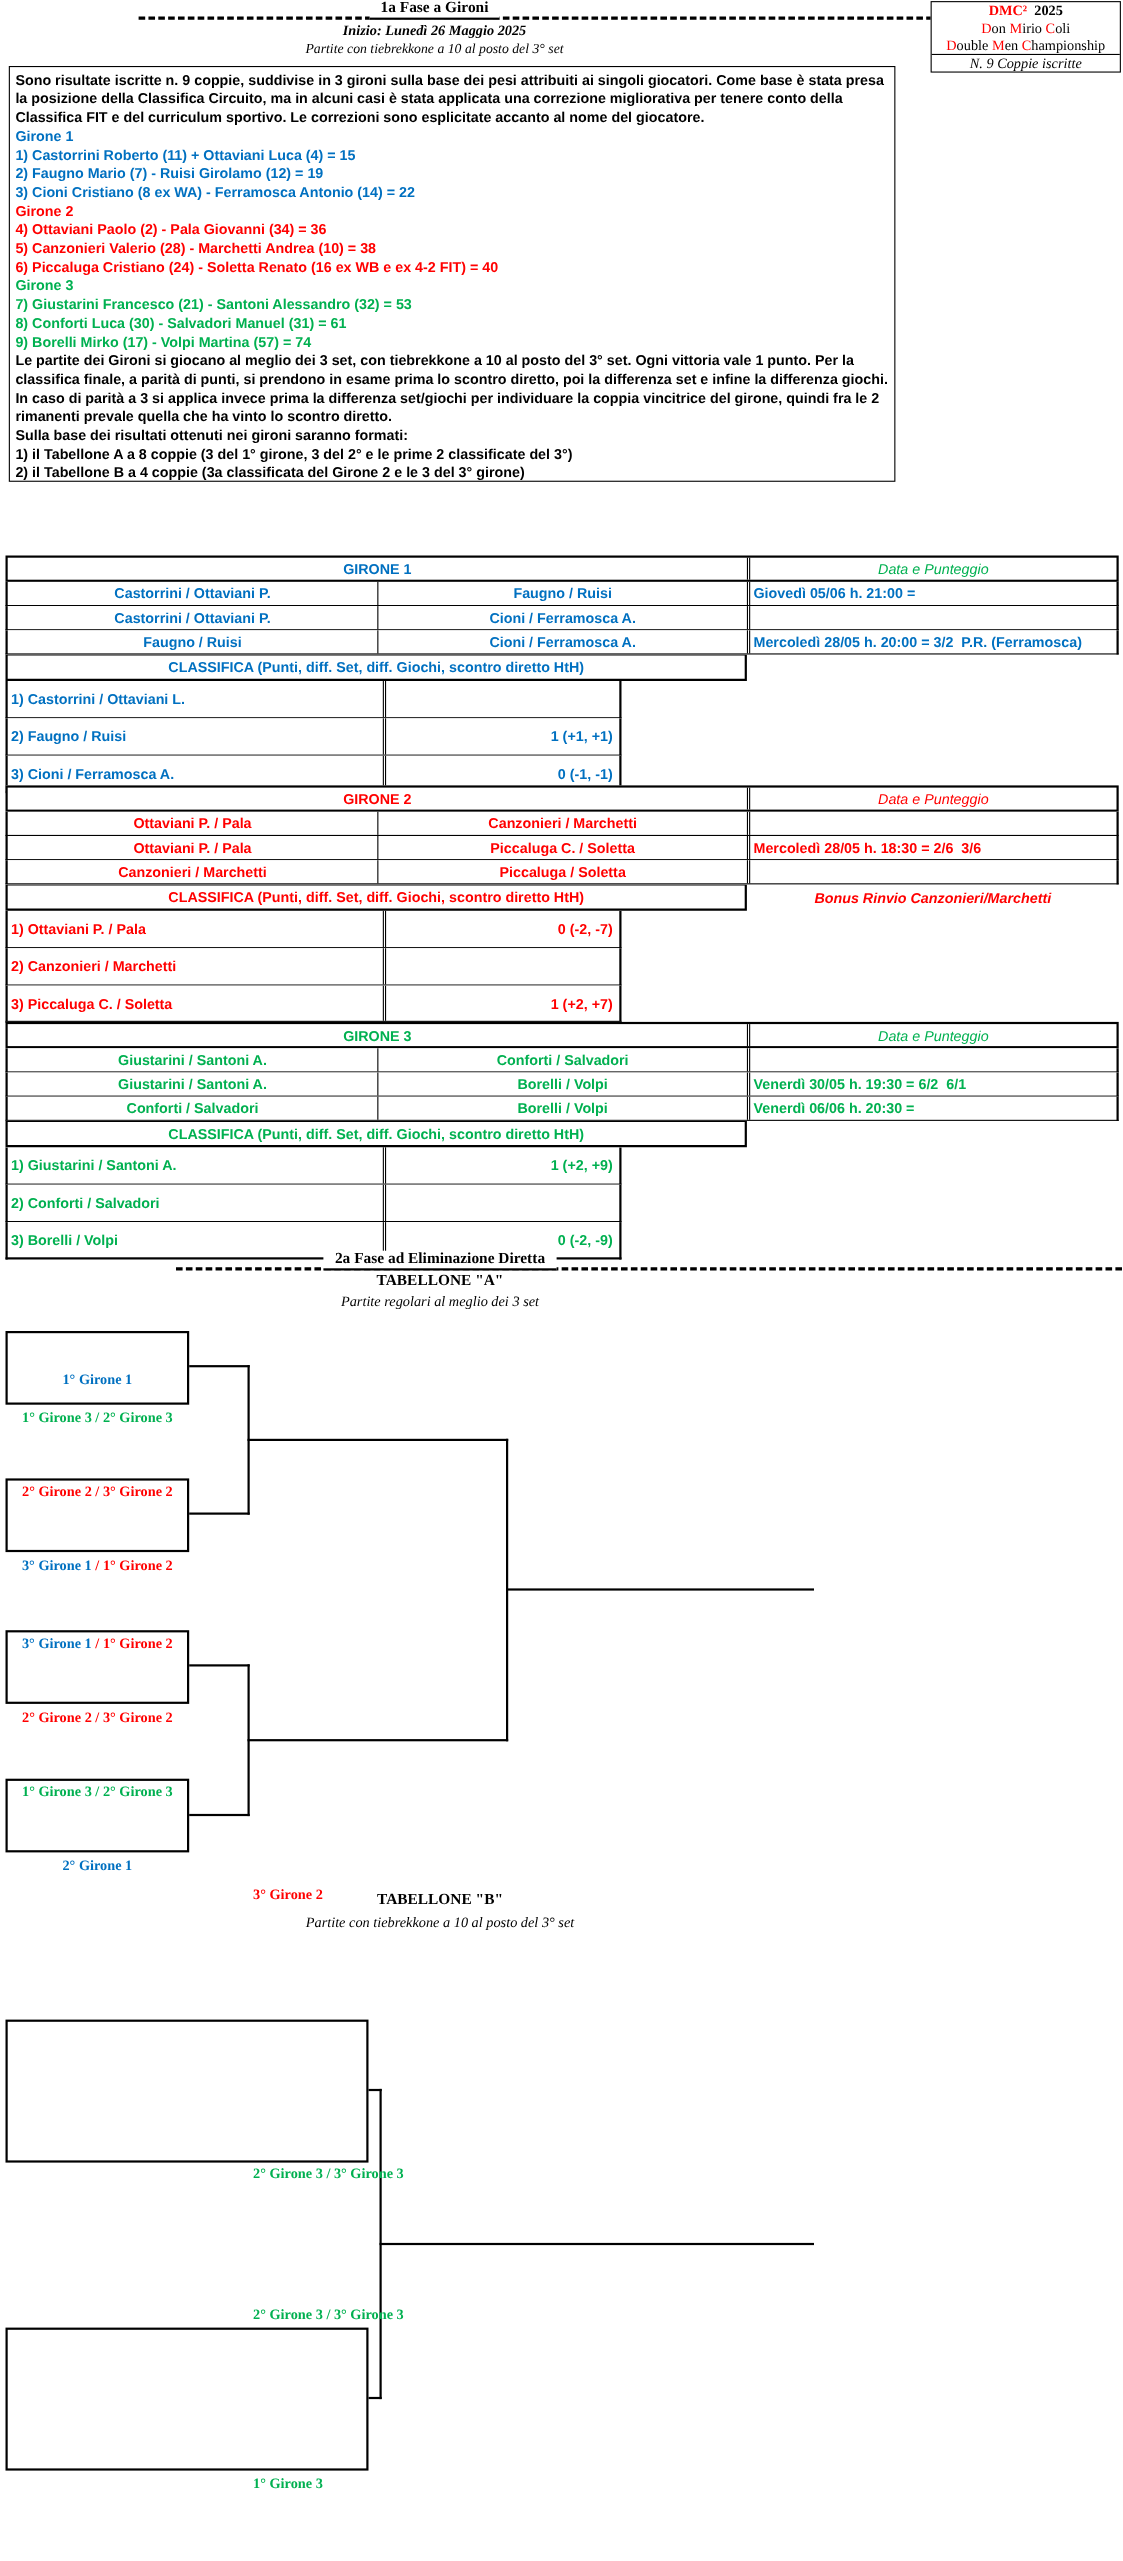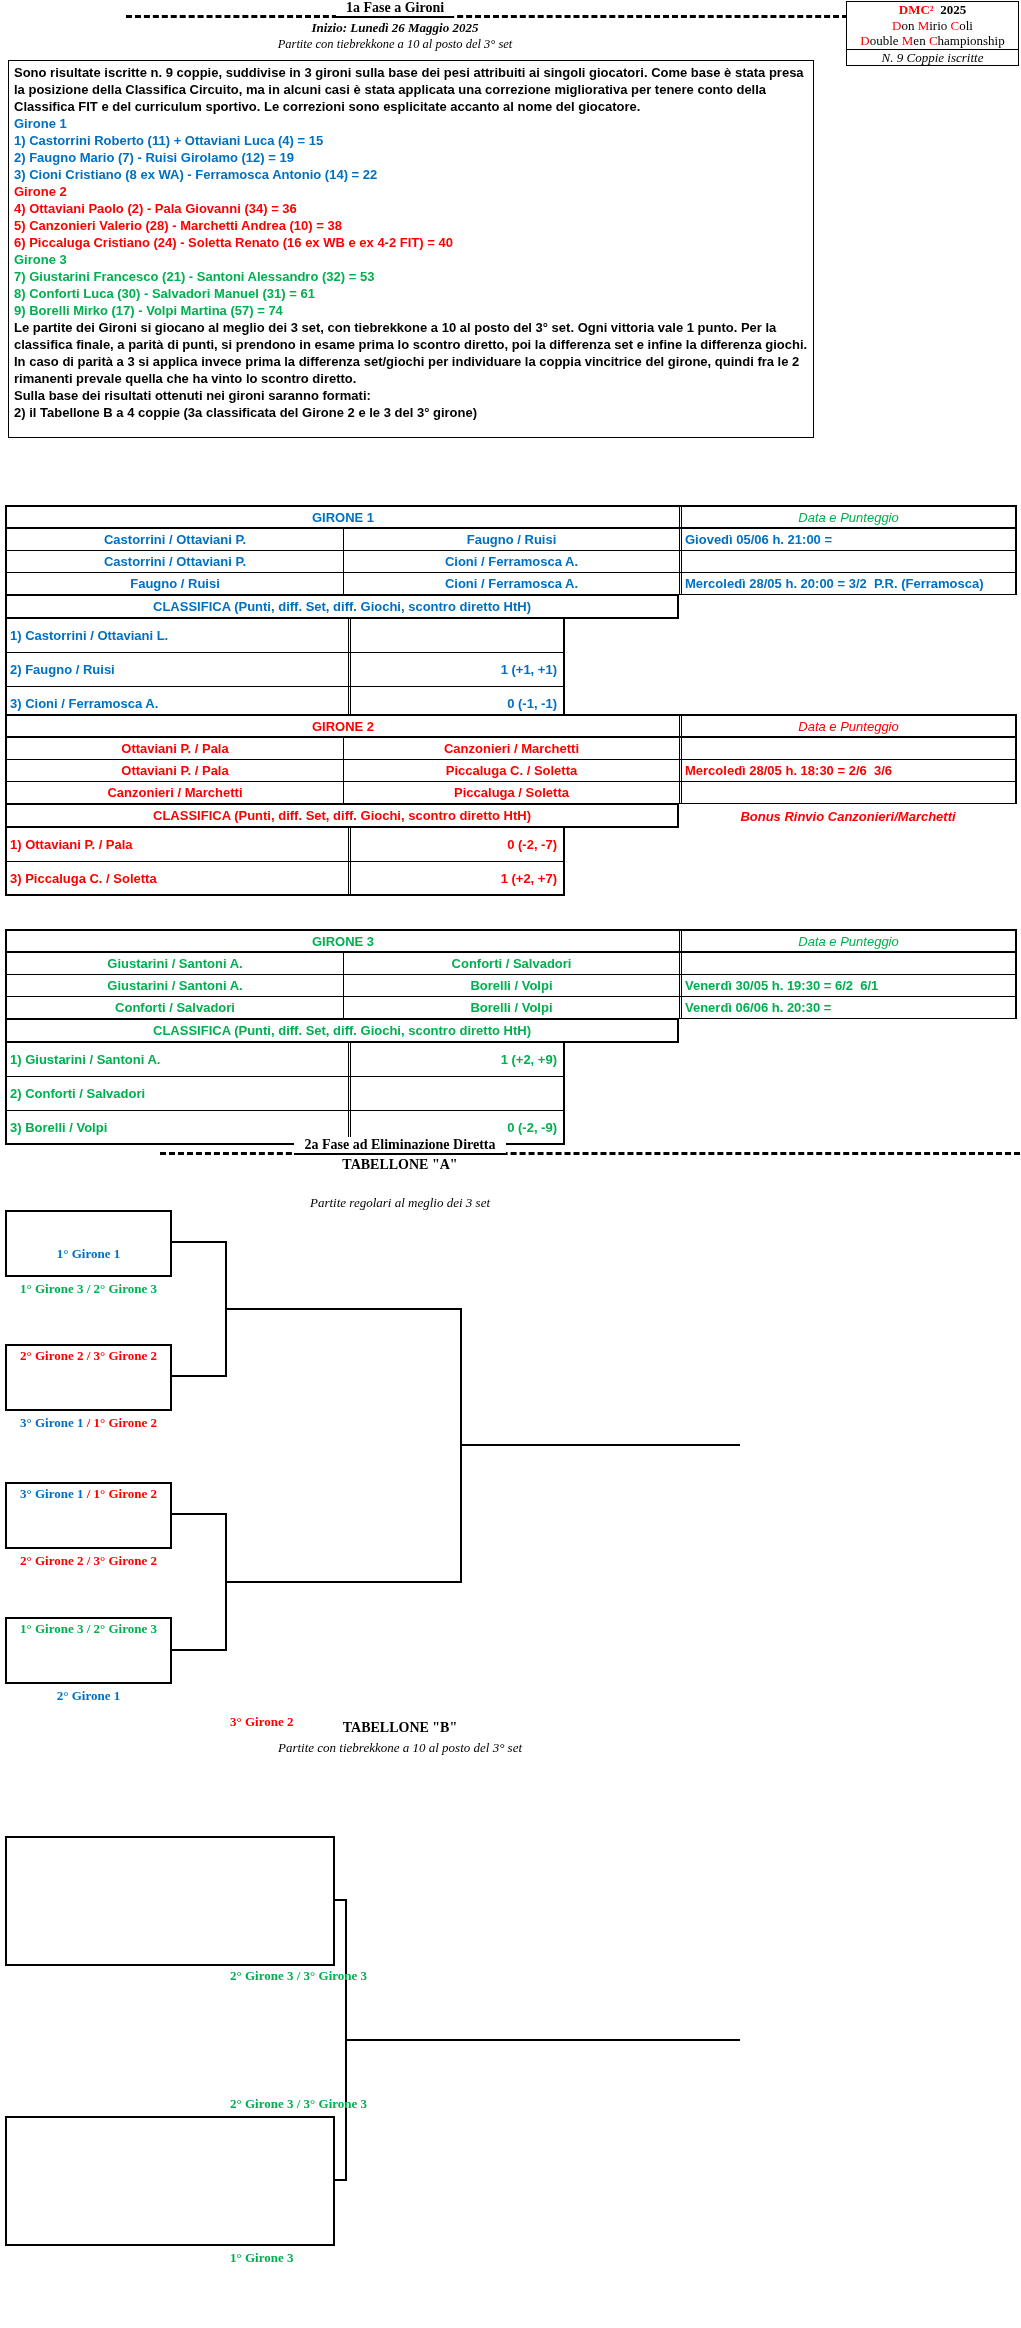--- a/index.html
+++ b/index.html
@@ -101,20 +101,21 @@
     <div class="ln-red">Girone 2</div>
     <div class="ln-red">4) Ottaviani Paolo (2) - Pala Giovanni (34) = 36</div>
     <div class="ln-red">5) Canzonieri Valerio (28) - Marchetti Andrea (10) = 38</div>
     <div class="ln-red">6) Piccaluga Cristiano (24) - Soletta Renato (16 ex WB e ex 4-2 FIT) = 40</div>
     <div class="ln-green">Girone 3</div>
     <div class="ln-green">7) Giustarini Francesco (21) - Santoni Alessandro (32) = 53</div>
     <div class="ln-green">8) Conforti Luca (30) - Salvadori Manuel (31) = 61</div>
     <div class="ln-green">9) Borelli Mirko (17) - Volpi Martina (57) = 74</div>
     <div class="ln-black">Le partite dei Gironi si giocano al meglio dei 3 set, con tiebrekkone a 10 al posto del 3° set. Ogni vittoria vale 1 punto. Per la classifica finale, a parità di punti, si prendono in esame prima lo scontro diretto, poi la differenza set e infine la differenza giochi. In caso di parità a 3 si applica invece prima la differenza set/giochi per individuare la coppia vincitrice del girone, quindi fra le 2 rimanenti prevale quella che ha vinto lo scontro diretto.</div>
     <div class="ln-black">Sulla base dei risultati ottenuti nei gironi saranno formati:</div>
+    <div class="ln-black">1) il Tabellone A a 8 coppie (3 del 1° girone, 3 del 2° e le prime 2 classificate del 3°)</div>
     <div class="ln-black">2) il Tabellone B a 4 coppie (3a classificata del Girone 2 e le 3 del 3° girone)</div>
   </div>
 
   <div class="gtable g1" style="top:505px;">
     <div class="grow head">
       <div class="cell main">GIRONE 1</div>
       <div class="cell dcol dph">Data e Punteggio</div>
     </div>
     <div class="grow">
       <div class="cell t1">Castorrini / Ottaviani P.</div>
@@ -170,20 +171,24 @@
       <div class="cell dcol res"></div>
     </div>
     <div class="cheadrow">
       <div class="chead">CLASSIFICA (Punti, diff. Set, diff. Giochi, scontro diretto HtH)</div>
       <div class="cnote">Bonus Rinvio Canzonieri/Marchetti</div>
     </div>
     <div class="crow">
       <div class="cteam">1) Ottaviani P. / Pala</div>
       <div class="cpts">0 (-2, -7)</div>
     </div>
+    <div class="crow">
+      <div class="cteam">2) Canzonieri / Marchetti</div>
+      <div class="cpts"></div>
+    </div>
     <div class="crow last">
       <div class="cteam">3) Piccaluga C. / Soletta</div>
       <div class="cpts">1 (+2, +7)</div>
     </div>
   </div>
 
   <div class="gtable g3" style="top:929px;">
     <div class="grow head">
       <div class="cell main">GIRONE 3</div>
       <div class="cell dcol dph">Data e Punteggio</div>
@@ -219,21 +224,21 @@
       <div class="cteam">3) Borelli / Volpi</div>
       <div class="cpts">0 (-2, -9)</div>
     </div>
   </div>
 
   <div class="dash" style="left:160px;top:1152px;width:860px;"></div>
   <div class="utitle" style="left:230px;top:1137px;width:340px;">
     <span>2a Fase ad Eliminazione Diretta</span>
   </div>
   <div class="tabtitle" style="left:255px;top:1157px;width:290px;">TABELLONE "A"</div>
-  <div class="subser" style="left:255px;top:1175px;width:290px;margin-top:20px;">Partite regolari al meglio dei 3 set</div>
+  <div class="subser" style="left:255px;top:1175px;width:290px;">Partite regolari al meglio dei 3 set</div>
 
   <div class="bbox" style="left:5px;top:1210px;width:163px;height:63px;"></div>
   <div class="blabel center lab-blue" style="top:1214px;margin-top:32px;">1° Girone 1</div>
   <div class="blabel center lab-green" style="top:1281px;">1° Girone 3 / 2° Girone 3</div>
 
   <div class="bbox" style="left:5px;top:1344px;width:163px;height:63px;"></div>
   <div class="blabel center lab-red" style="top:1348px;">2° Girone 2 / 3° Girone 2</div>
   <div class="blabel center" style="top:1415px;"><span class="lab-blue">3° Girone 1</span><span class="lab-red"> / 1° Girone 2</span></div>
 
   <div class="bbox" style="left:5px;top:1482px;width:163px;height:63px;"></div>

